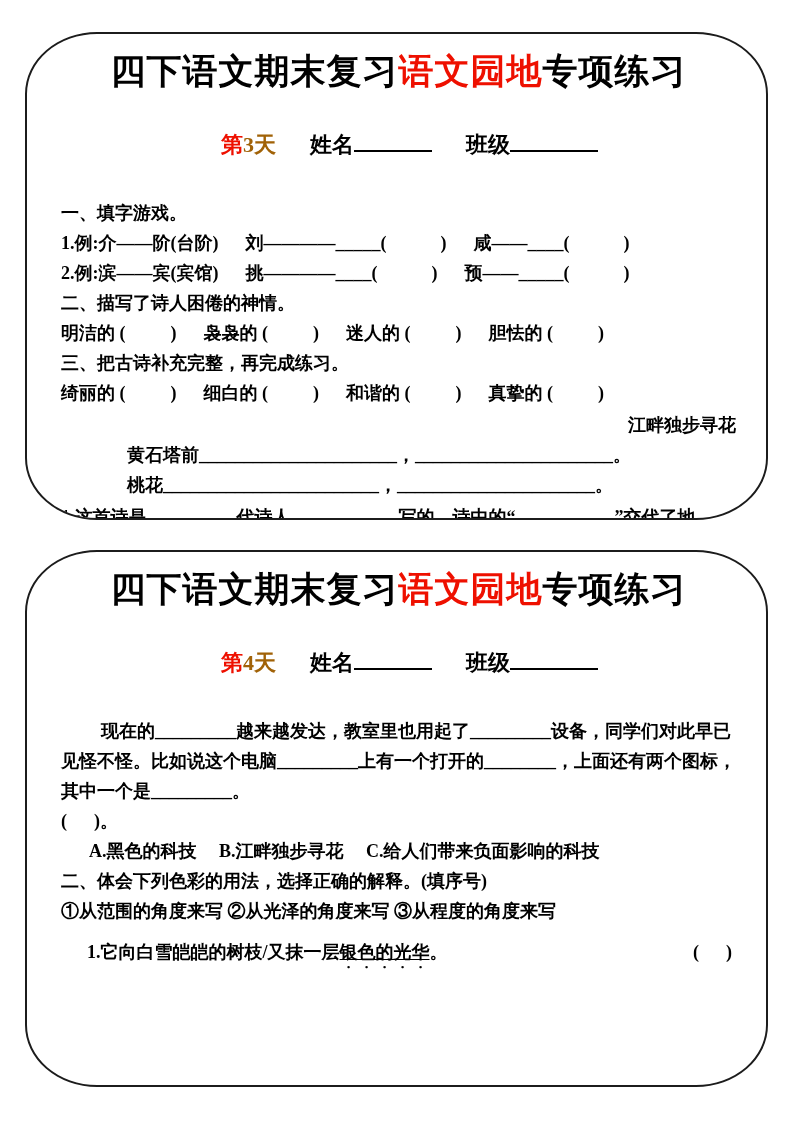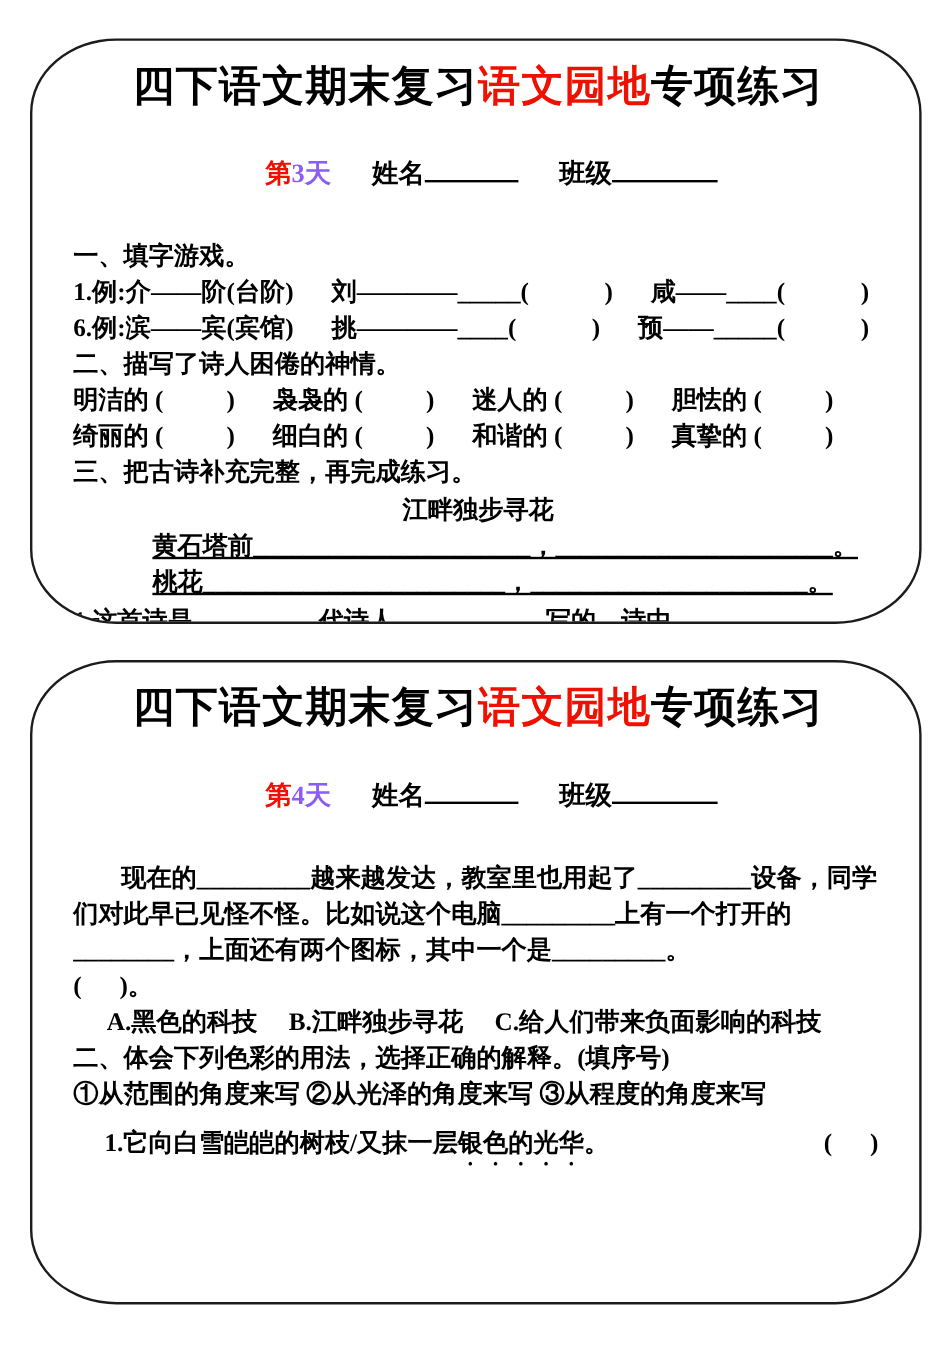--- a/index.html
+++ b/index.html
@@ -25,71 +25,72 @@
     letter-spacing:1px; margin-top:8px; line-height:44px;
     white-space:nowrap;
   }
   .title .hl { color:#ee1000; }
 
   .subtitle {
     text-align:center; font-size:22px; font-weight:700;
     margin-top:6px; line-height:30px; white-space:pre-wrap;
   }
   .day-first { color:#ee1000; }
-  .day-rest  { color:#8b5cf6; }
+  .day-rest  { color:#a16207; }
   .sub-gap { display:inline-block; width:34px; }
   .u-line { display:inline-block; border-bottom:2px solid #000; height:20px; }
   .u-name { width:78px; }
   .u-class { width:88px; }
 
-  .bodytext { font-size:21px; line-height:30px; font-weight:600; margin-top:8px; }
+  .bodytext { font-size:18px; line-height:30px; font-weight:600; margin-top:8px; }
   p { margin:0; }
   .t { white-space:pre-wrap; }
   .row { margin:0; }
 
-  .poem-title { text-align:center; font-weight:700; margin-top:2px; }
-  .poem-line { padding-left:66px;text-decoration:underline; }
+  .poem-title { text-align:right; font-weight:700; margin-top:2px; }
+  .poem-line { padding-left:66px; }
 
   .indent-opts { padding-left:82px; }
   .indent-2em { text-indent:40px; }
   .indent-abc { padding-left:28px; }
 
   .fill-item { display:flex; justify-content:space-between; padding-left:26px; padding-right:4px; margin-top:11px; }
   .emdot {
     -webkit-text-emphasis:filled dot #000;
     -webkit-text-emphasis-position:under;
     text-emphasis:filled dot #000;
     text-emphasis-position:under right;
+    text-decoration:underline;
   }
   .paren { white-space:pre; }
   .mt2 { margin-top:2px; }
 </style>
 </head>
 <body>
 
 <div class="card card1">
 
   <div class="title">
     <span class="t">四下语文期末复习</span><span class="t hl">语文园地</span><span class="t">专项练习</span>
   </div>
 
   <div class="subtitle">
     <span class="t day-first">第</span><span class="t day-rest">3天</span><span class="sub-gap"></span><span class="t">姓名</span><span class="u-line u-name"></span><span class="sub-gap"></span><span class="t">班级</span><span class="u-line u-class"></span>
   </div>
 
   <div class="bodytext">
     <p class="row t">一、填字游戏。</p>
     <p class="row t">1.例:介——阶(台阶)      刘————_____(            )      咸——____(            )</p>
-    <p class="row t">6.例:滨——宾(宾馆)      挑————____(            )      预——_____(            )</p>
+    <p class="row t">2.例:滨——宾(宾馆)      挑————____(            )      预——_____(            )</p>
 
     <p class="row t">二、描写了诗人困倦的神情。</p>
     <p class="row t">明洁的 (          )      袅袅的 (          )      迷人的 (          )      胆怯的 (          )</p>
+    <p class="row t">三、把古诗补充完整，再完成练习。</p>
+
     <p class="row t">绮丽的 (          )      细白的 (          )      和谐的 (          )      真挚的 (          )</p>
-
-    <p class="row t">三、把古诗补充完整，再完成练习。</p>
     <p class="row t poem-title">江畔独步寻花</p>
     <p class="row t poem-line">黄石塔前______________________，______________________。</p>
     <p class="row t poem-line">桃花________________________，______________________。</p>
     <p class="row t mt2">1.这首诗是__________代诗人____________写的。诗中的“___________”交代了地点，“___________”描写了诗人困倦的神情。</p>
 
   </div>
 </div>
 
 <div class="card card2">
 

